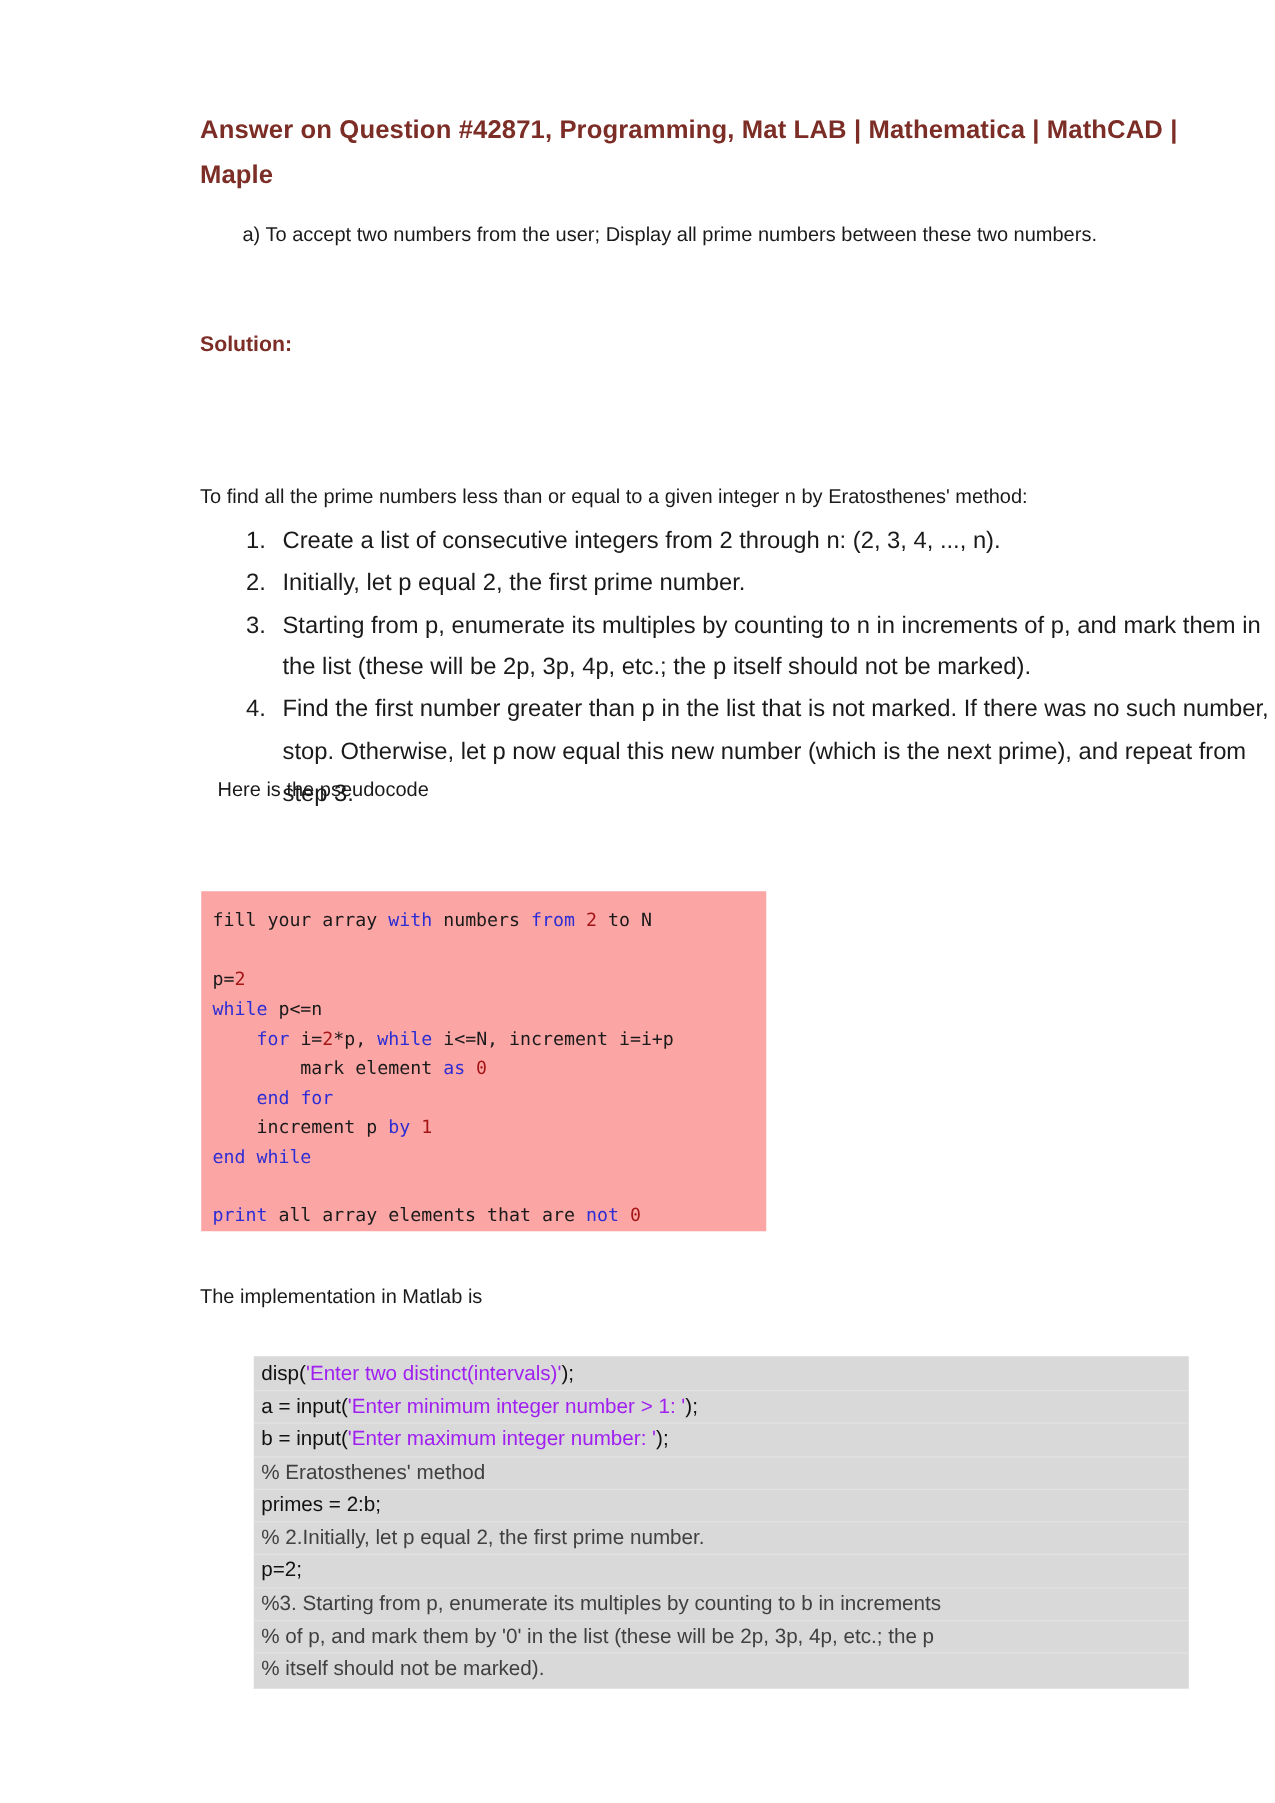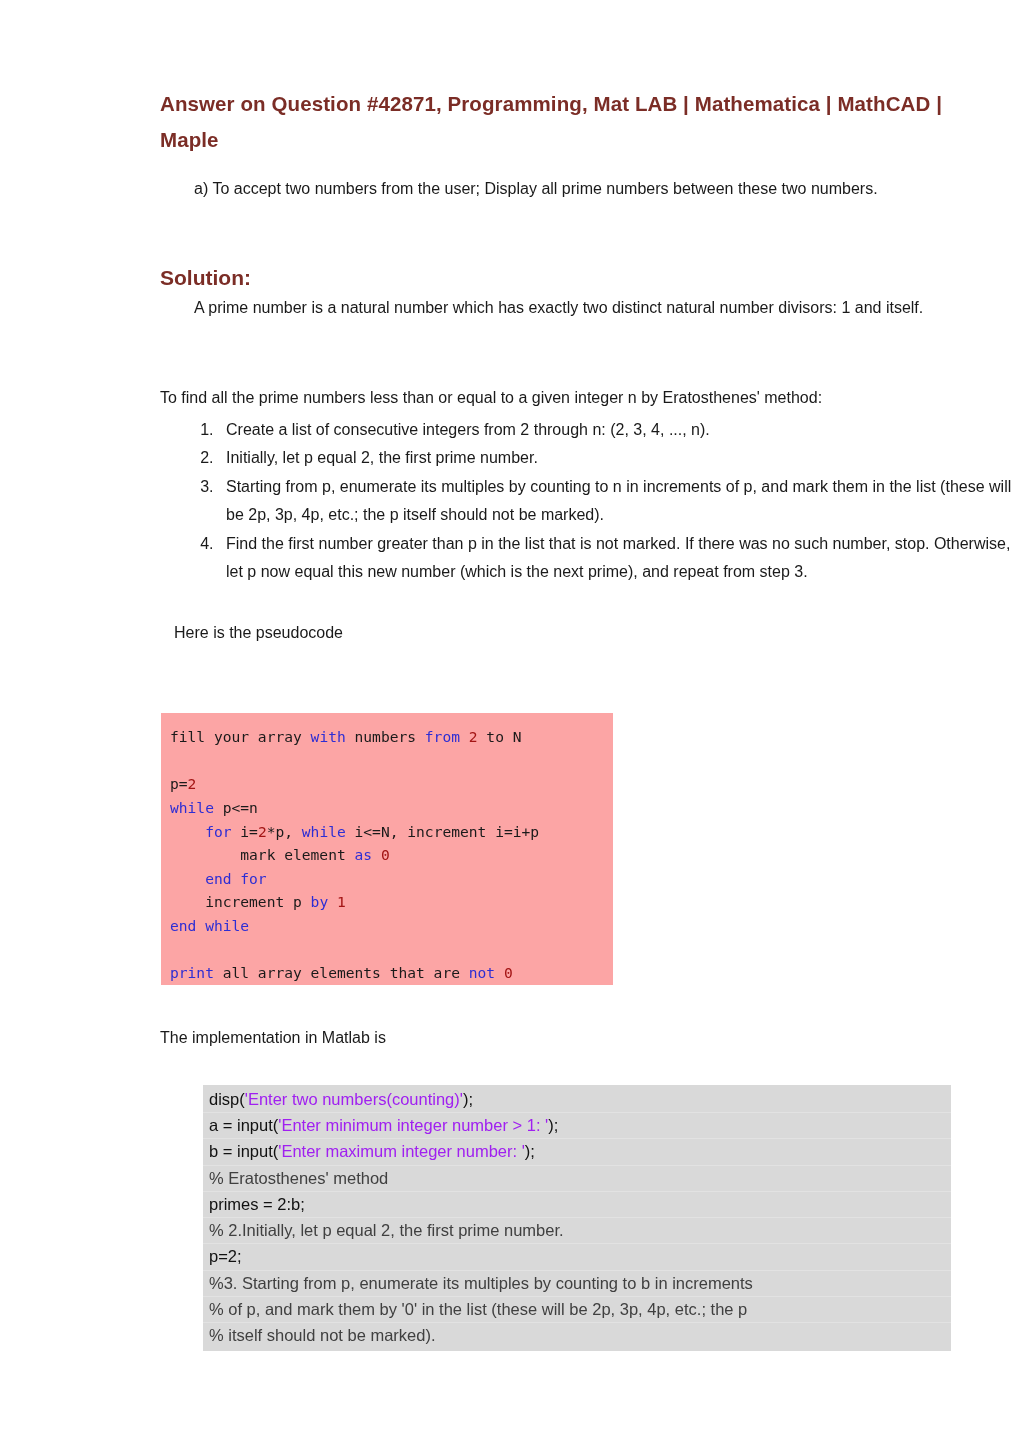--- a/index.html
+++ b/index.html
@@ -49,34 +49,34 @@
     text-align: justify;
     text-justify: inter-word;
   }
   .indent {
     text-indent: 34px;
   }
   .solution-head {
     position: absolute;
     left: 160px;
     top: 266px;
-    font-size: 21px;
+    font-size: 17px;
     font-weight: bold;
     color: #7b2d26;
   }
 
   
   ol.steps {
     position: absolute;
     left: 160px;
     top: 416px;
     width: 800px;
     margin: 0;
     padding: 0 0 0 58px;
-    font-size: 16px;
+    font-size: 19px;
     line-height: 1.78;
     color: #1a1a1a;
     list-style-position: outside;
   }
   ol.steps li {
     margin: 0;
     padding: 0 0 0 8px;
   }
 
   
@@ -127,39 +127,38 @@
 <body>
 
 <div class="page">
 
   <h1 class="doc-title">Answer on Question #42871, Programming, Mat LAB | Mathematica | MathCAD | Maple</h1>
 
   <div class="body-block para-justify indent" style="left:160px; top:175px; width:790px;">a) To accept two numbers from the user; Display all prime numbers between these two numbers.</div>
 
   <div class="solution-head">Solution:</div>
 
-  <div class="body-block indent" style="left:160px; top:294px; width:795px;">A prime number is a natural number which has exactly two distinct natural number divisors: 1 and itself.</div>
 
   <div class="body-block" style="left:160px; top:384px; width:800px;">To find all the prime numbers less than or equal to a given integer n by Eratosthenes' method:</div>
 
   <ol class="steps">
     <li>Create a list of consecutive integers from 2 through n: (2, 3, 4, ..., n).</li>
     <li>Initially, let p equal 2, the first prime number.</li>
     <li>Starting from p, enumerate its multiples by counting to n in increments of p, and mark them in the list (these will be 2p, 3p, 4p, etc.; the p itself should not be marked).</li>
     <li>Find the first number greater than p in the list that is not marked. If there was no such number, stop. Otherwise, let p now equal this new number (which is the next prime), and repeat from step 3.</li>
   </ol>
 
   <div class="body-block" style="left:160px; top:619px; width:600px;margin-left:14px;">Here is the pseudocode</div>
 
   <div class="pseudocode" id="pseudocode-block"><span class="ln"><span>fill your array </span><span class="kw">with</span><span> numbers </span><span class="kw">from</span><span> </span><span class="num">2</span><span> to N</span></span><span class="ln">&nbsp;</span><span class="ln"><span>p=</span><span class="num">2</span></span><span class="ln"><span class="kw">while</span><span> p&lt;=n</span></span><span class="ln"><span>    </span><span class="kw">for</span><span> i=</span><span class="num">2</span><span>*p, </span><span class="kw">while</span><span> i&lt;=N, increment i=i+p</span></span><span class="ln"><span>        mark element </span><span class="kw">as</span><span> </span><span class="num">0</span></span><span class="ln"><span>    </span><span class="kw">end for</span></span><span class="ln"><span>    increment p </span><span class="kw">by</span><span> </span><span class="num">1</span></span><span class="ln"><span class="kw">end while</span></span><span class="ln">&nbsp;</span><span class="ln"><span class="kw">print</span><span> all array elements that are </span><span class="kw">not</span><span> </span><span class="num">0</span></span></div>
 
   <div class="body-block" style="left:160px; top:1024px; width:600px;">The implementation in Matlab is</div>
 
   <div class="matlab" id="matlab-block">
-      <span class="ln"><span>disp(</span><span class="str">'Enter two numbers(counting)'</span><span>);</span></span>
+      <span class="ln"><span>disp(</span><span class="str">'Enter two distinct(intervals)'</span><span>);</span></span>
       <span class="ln"><span>a = input(</span><span class="str">'Enter minimum integer number &gt; 1: '</span><span>);</span></span>
       <span class="ln"><span>b = input(</span><span class="str">'Enter maximum integer number: '</span><span>);</span></span>
       <span class="ln"><span class="cmt">% Eratosthenes' method</span></span>
       <span class="ln"><span>primes = 2:b;</span></span>
       <span class="ln"><span class="cmt">% 2.Initially, let p equal 2, the first prime number.</span></span>
       <span class="ln"><span>p=2;</span></span>
       <span class="ln"><span class="cmt">%3. Starting from p, enumerate its multiples by counting to b in increments</span></span>
       <span class="ln"><span class="cmt">% of p, and mark them by '0' in the list (these will be 2p, 3p, 4p, etc.; the p</span></span>
       <span class="ln"><span class="cmt">% itself should not be marked).</span></span>
     </div>

